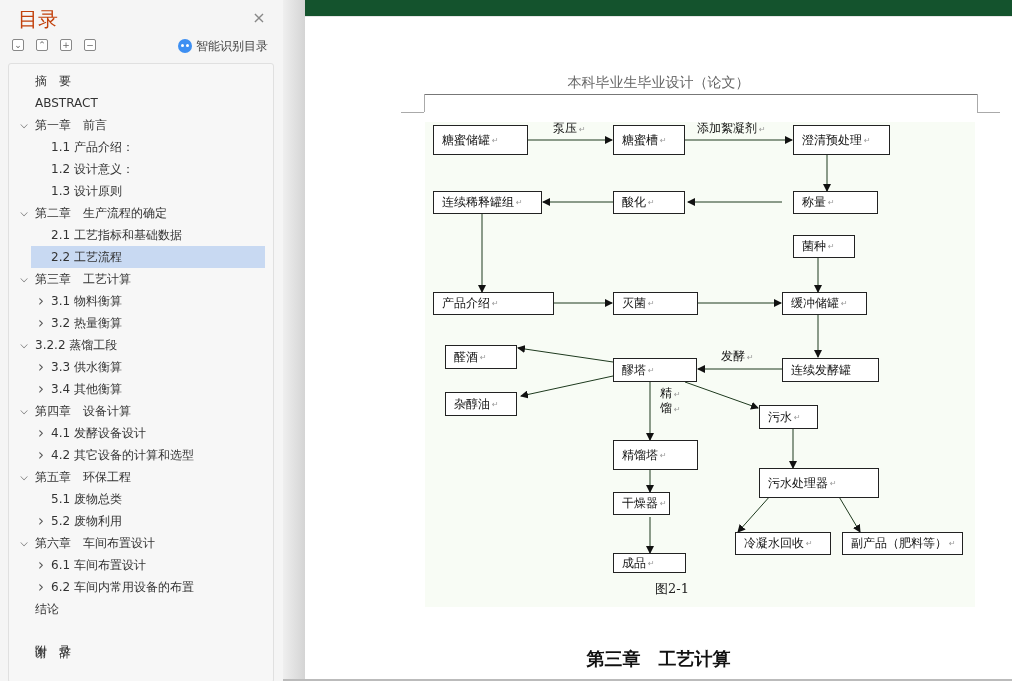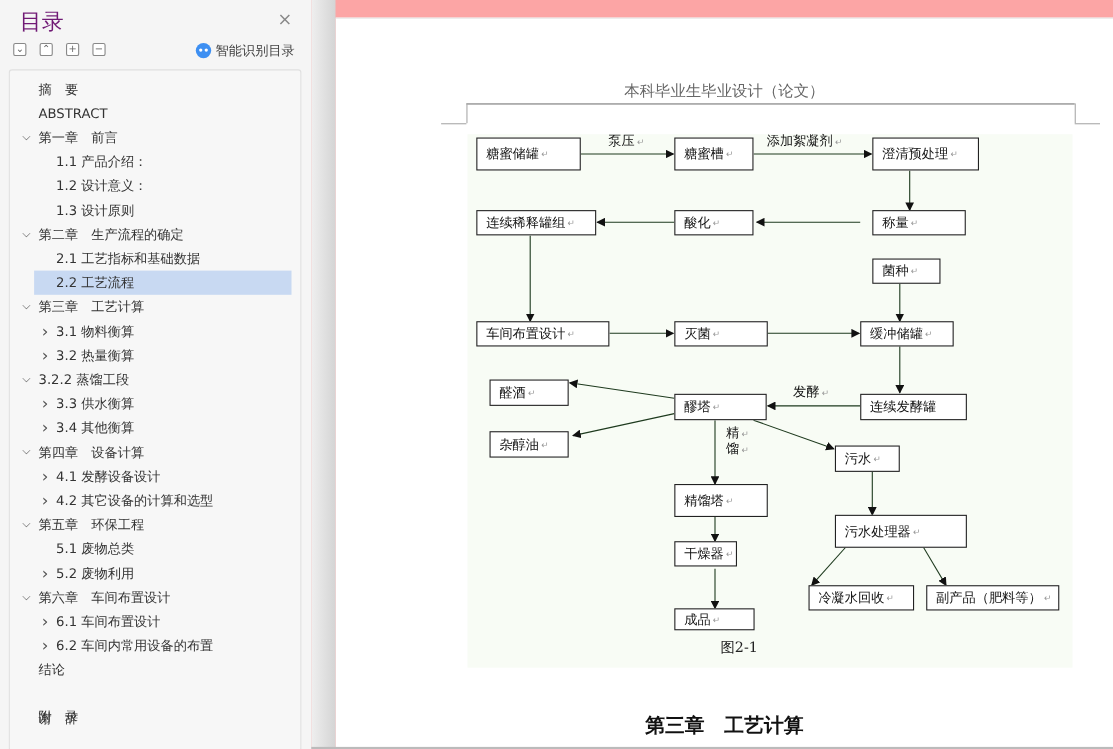--- a/index.html
+++ b/index.html
@@ -1,39 +1,39 @@
 <!DOCTYPE html>
 <html><head>
 <meta charset="utf-8">
 <style>
   * { box-sizing: border-box; margin: 0; padding: 0; }
   html, body { width: 1012px; height: 681px; overflow: hidden; background: #f5f5f5; font-family: "DejaVu Sans", "Liberation Sans", sans-serif; }
   #app { position: relative; width: 1012px; height: 681px; }
 
   
   #sidebar { position: absolute; left: 0; top: 0; width: 283px; height: 681px; background: #f5f5f5; }
-  #toc-title { position: absolute; left: 18px; top: 6px; font-size: 20px; color: #701a75; }
+  #toc-title { position: absolute; left: 18px; top: 6px; font-size: 20px; color: #c2410c; }
   #close-btn { position: absolute; left: 251px; top: 10px; width: 16px; height: 16px; color: #888; font-size: 16px; line-height: 16px; text-align: center; cursor: pointer; }
   .tool-btn { position: absolute; top: 39px; width: 12px; height: 12px; border: 1px solid #888; border-radius: 2px; font-size: 9px; line-height: 10px; text-align: center; color: #666; background: #fff; cursor: pointer; }
   #smart-btn { position: absolute; left: 178px; top: 37px; height: 18px; display: flex; align-items: center; gap: 4px; font-size: 12px; color: #444; cursor: pointer; white-space: nowrap; }
   #smart-btn .ico { width: 14px; height: 14px; border-radius: 50%; background: #3d8ff2; position: relative; }
   #smart-btn .ico::before, #smart-btn .ico::after { content: ""; position: absolute; top: 5px; width: 3px; height: 3px; background: #fff; border-radius: 50%; }
   #smart-btn .ico::before { left: 3px; } #smart-btn .ico::after { right: 3px; }
 
   #toc-panel { position: absolute; left: 8px; top: 63px; width: 266px; height: 620px; border: 1px solid #e0e0e0; border-radius: 3px; background: #f7f7f7; }
   .toc-item { position: absolute; height: 22px; line-height: 22px; font-size: 12px; color: #333; white-space: nowrap; cursor: pointer; left: 0; right: 8px; }
   .toc-item.sel { background: #c8d9f2; left: 22px; right: 8px; }
   .toc-item .chev { position: absolute; width: 10px; text-align: center; font-size: 10px; color: #555; }
   .toc-item .lbl { position: absolute; }
 
   
   #divider { position: absolute; left: 283px; top: 0; width: 22px; height: 681px; background: linear-gradient(to right, #efefef, #d4d4d4); }
 
   
-  #doc-area { position: absolute; left: 283px; top: 0; width: 729px; height: 681px; background: #fca5a5; }
+  #doc-area { position: absolute; left: 283px; top: 0; width: 729px; height: 681px; background: #14532d; }
   #page { position: absolute; left: 22px; top: 16px; width: 707px; height: 665px; background: #fff; border-top: 1px solid #e6e6e6; }
   #header-text { position: absolute; left: 0; right: 0; top: 57px; text-align: center; font-size: 14px; color: #666; }
   #header-line { position: absolute; left: 119px; top: 77px; width: 553px; height: 1px; background: #777; }
   .crop { position: absolute; background: #aaa; }
 
   #diagram { position: absolute; left: 120px; top: 105px; width: 550px; height: 485px; background: #f8fcf5; }
   .box { position: absolute; border: 1px solid #222; background: #fff; font-size: 12px; color: #111; padding-left: 8px; display: flex; align-items: center; white-space: nowrap; font-family: "DejaVu Sans", sans-serif; }
   .flabel { position: absolute; font-size: 12px; color: #111; white-space: nowrap; }
   .ret { color: #999; font-size: 8px; margin-left: 2px; }
   #diagram svg { position: absolute; left: 0; top: 0; }
@@ -224,21 +224,21 @@
           </div>
         <div class="box" style="left:8px;top:69px;width:109px;height:23px">
             <span>连续稀释罐组</span>
             <span class="ret">↵</span>
           </div>
         <div class="box" style="left:368px;top:113px;width:62px;height:23px">
             <span>菌种</span>
             <span class="ret">↵</span>
           </div>
         <div class="box" style="left:8px;top:170px;width:121px;height:23px">
-            <span>车间布置设计</span>
+            <span>产品介绍</span>
             <span class="ret">↵</span>
           </div>
         <div class="box" style="left:188px;top:170px;width:85px;height:23px">
             <span>灭菌</span>
             <span class="ret">↵</span>
           </div>
         <div class="box" style="left:357px;top:170px;width:85px;height:23px">
             <span>缓冲储罐</span>
             <span class="ret">↵</span>
           </div>

